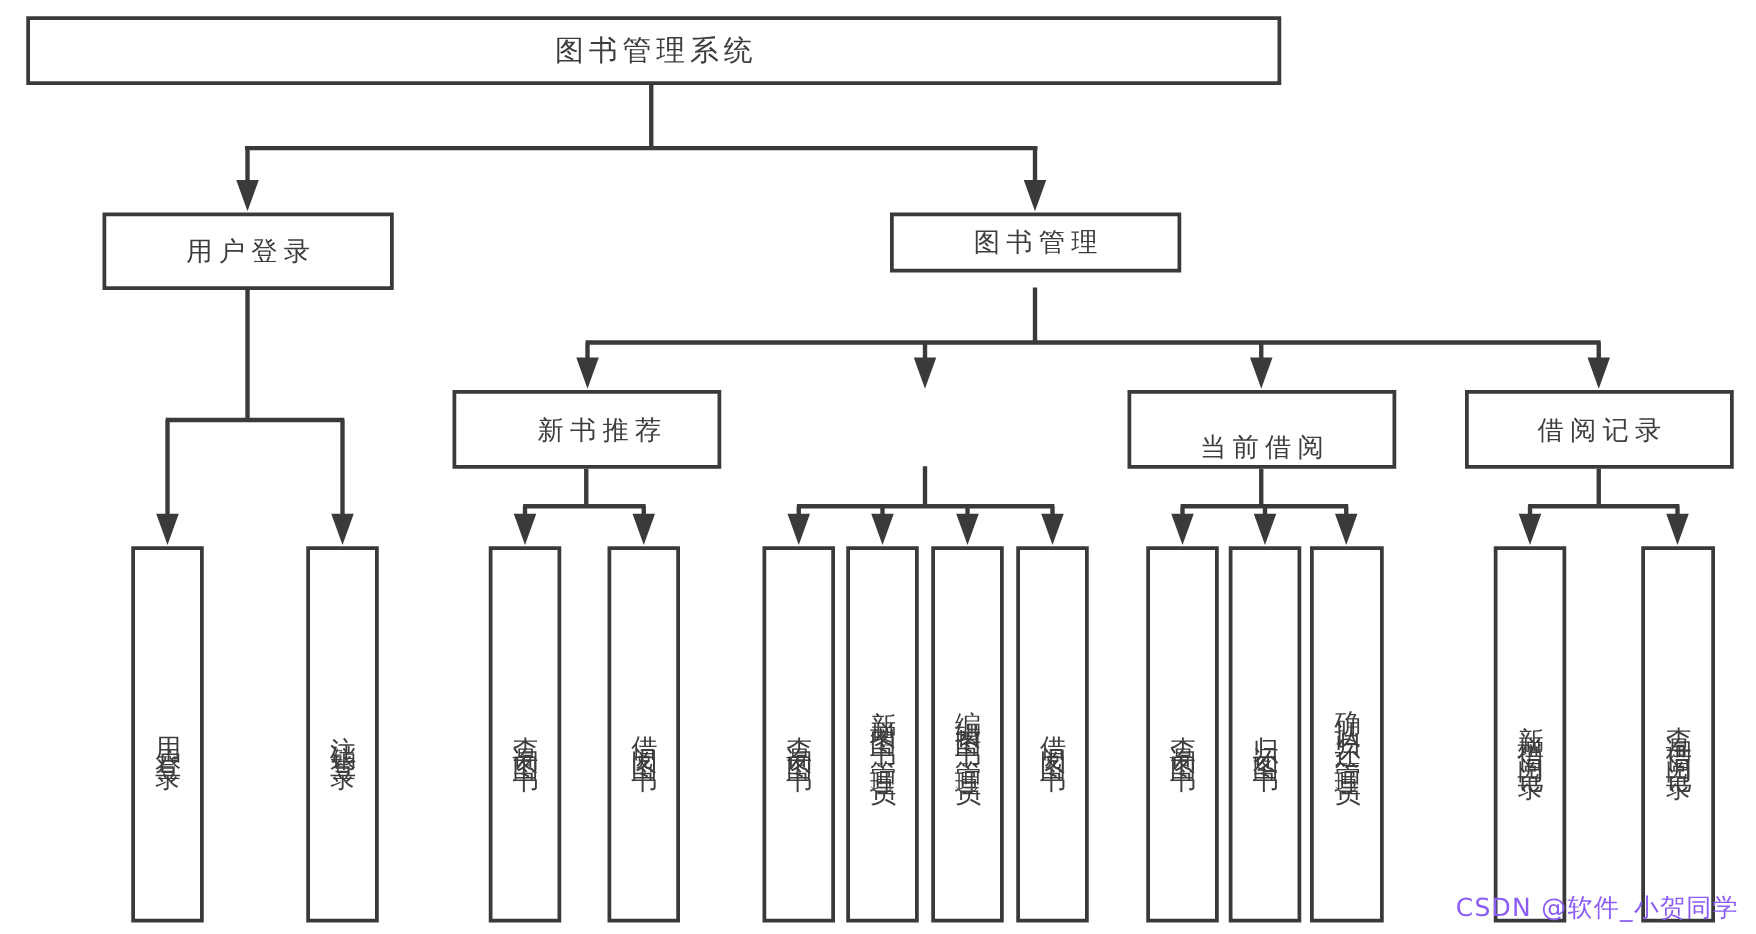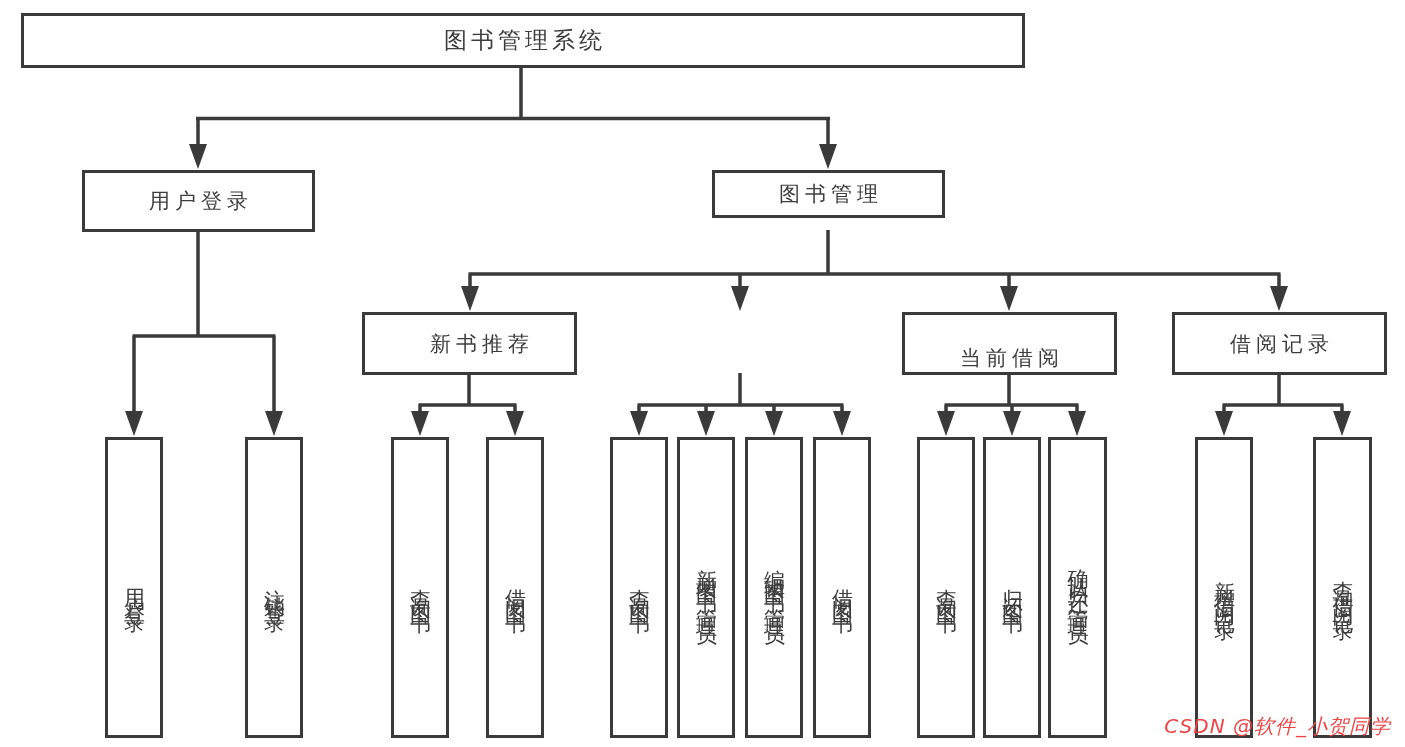--- a/index.html
+++ b/index.html
@@ -47,24 +47,23 @@
     letter-spacing: 8px;
     white-space: nowrap;
     line-height: 1;
   }
   .watermark {
     position: absolute;
     right: 14px;
     bottom: 7px;
     font-size: 20px;
     letter-spacing: 1px;
-    color: #ef4444;
+    color: #8b5cf6;
     z-index: 3;
     white-space: nowrap;
-    font-style: italic;
   }
 </style>
 </head>
 <body>
 
 <div class="page">
 
   <svg class="connectors" width="1405" height="747" viewBox="0 0 1405 747" xmlns="http://www.w3.org/2000/svg">
     <path fill="none" stroke="#3a3a3a" stroke-width="3.5" d="M521 66 V120 M196 118.5 H830 M198 118 V150 M828 118 V150
              M198 230 V337 M132.5 336 H275.5 M134 336 V418 M274 336 V418

